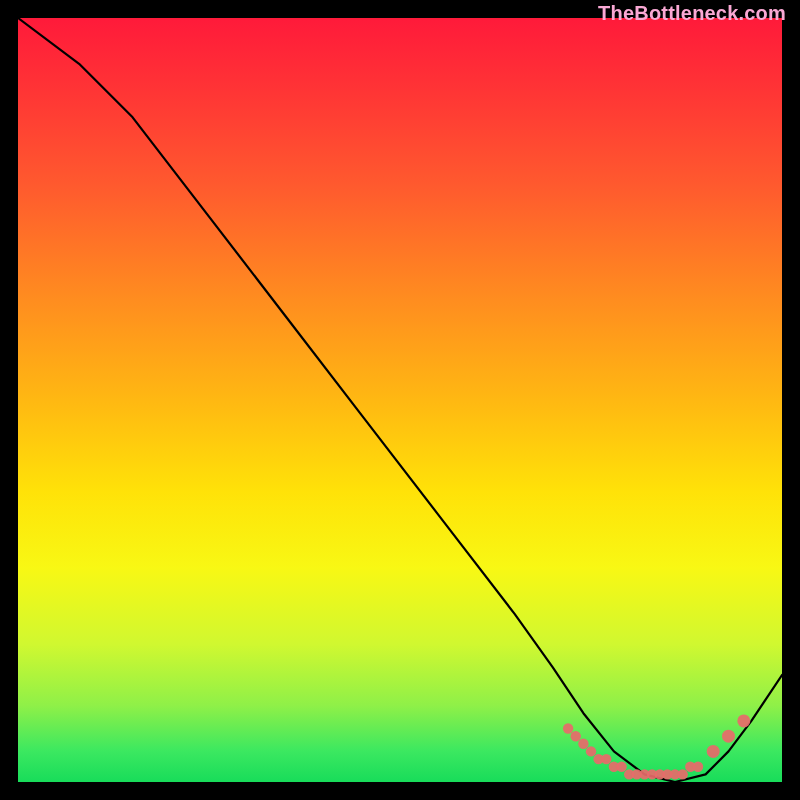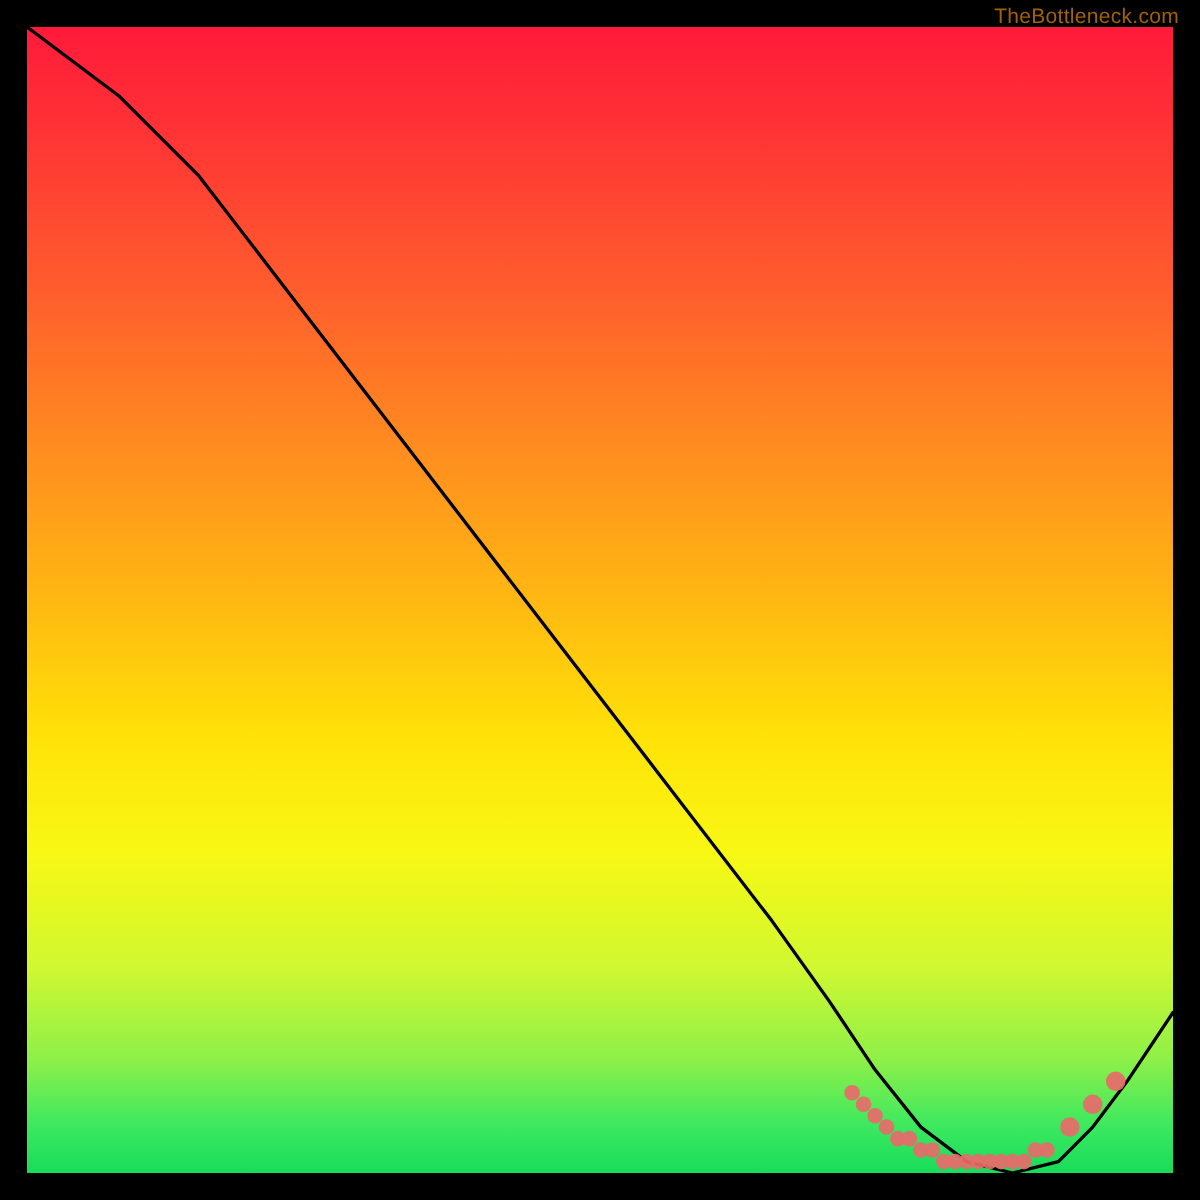--- a/index.html
+++ b/index.html
@@ -14,23 +14,23 @@
   .frame {
     position: relative;
     width: 800px;
     height: 800px;
     background: #000;
   }
   .watermark {
     position: absolute;
     top: 2px;
     right: 14px;
-    color: #a16207;
-    font-size: 14px;
-    font-weight: 400;
+    color: #f9a8d4;
+    font-size: 20px;
+    font-weight: 700;
     letter-spacing: 0.2px;
     z-index: 10;
   }
   .plot-area {
     position: absolute;
     left: 18px;
     top: 18px;
     width: 764px;
     height: 764px;
     

